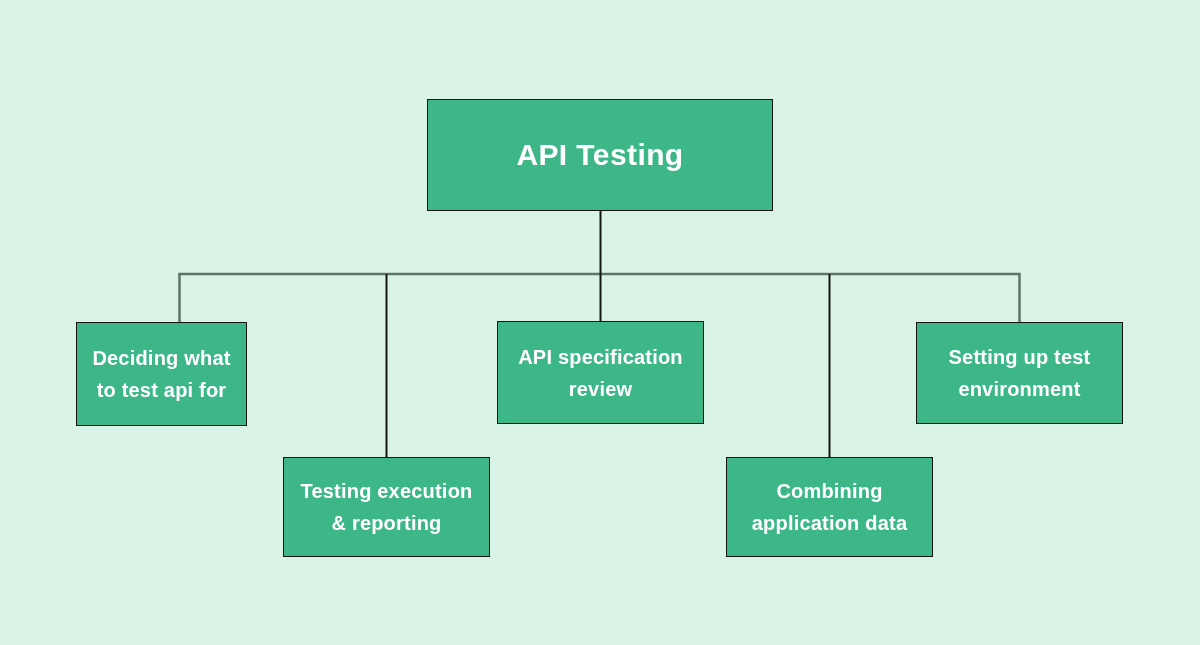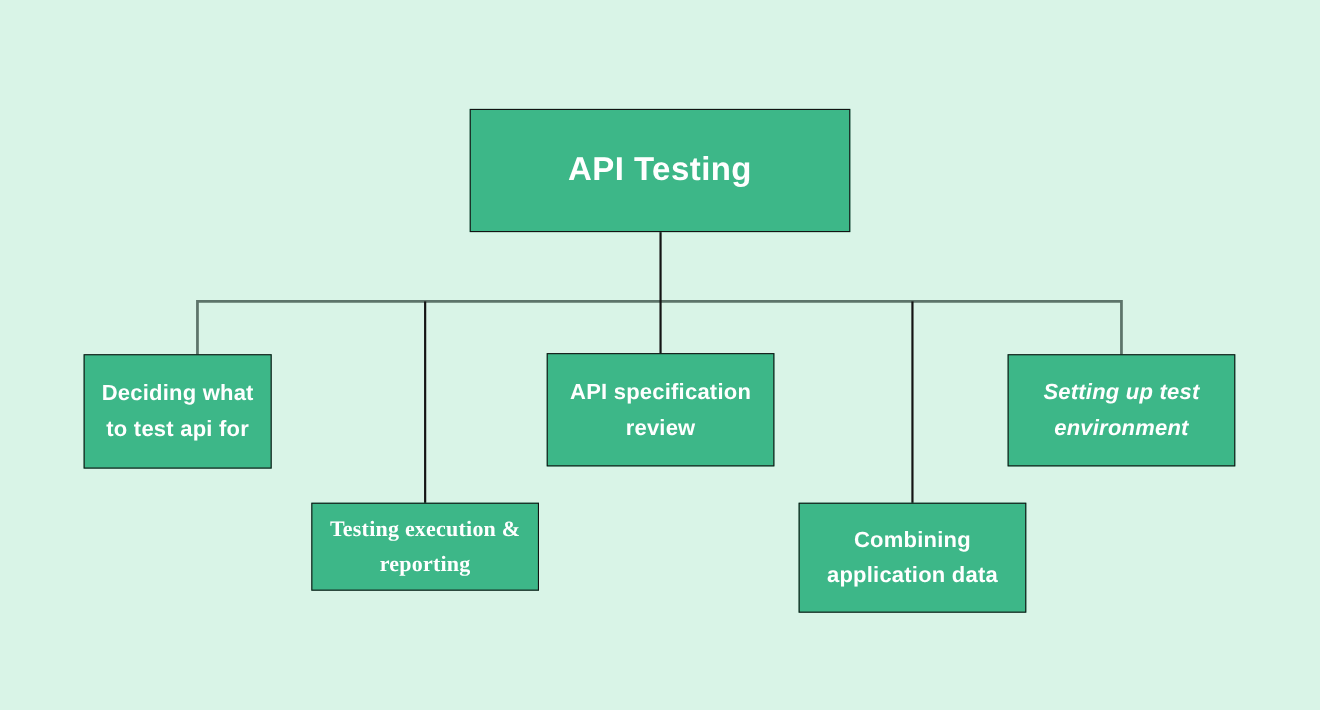--- a/index.html
+++ b/index.html
@@ -56,24 +56,24 @@
     text-align: center;
     padding: 0 8px;
   }
   .root {
     left: 427px; top: 99px;
     width: 346px; height: 112px;
     font-size: 30px;
     letter-spacing: 0.4px;
   }
   .n1 { left: 76px;  top: 322px; width: 171px; height: 104px; }
-  .n2 { left: 283px; top: 457px; width: 207px; height: 80px; font-family: Liberation Serif, serif; }
+  .n2 { left: 283px; top: 457px; width: 207px; height: 100px; }
   .n3 { left: 497px; top: 321px; width: 207px; height: 103px; }
   .n4 { left: 726px; top: 457px; width: 207px; height: 100px; }
-  .n5 { left: 916px; top: 322px; width: 207px; height: 102px; font-style: italic; }
+  .n5 { left: 916px; top: 322px; width: 207px; height: 102px; }
 </style>
 </head>
 <body>
 
 <div class="canvas">
 
   <svg class="connectors" viewBox="0 0 1200 645" xmlns="http://www.w3.org/2000/svg">
     <path class="lgray" d="M179.5,323 L179.5,274 L1019.5,274 L1019.5,323"></path>
     <line class="ldark" x1="600.5" y1="211" x2="600.5" y2="322"></line>
     <line class="ldark" x1="386.5" y1="274" x2="386.5" y2="458"></line>

